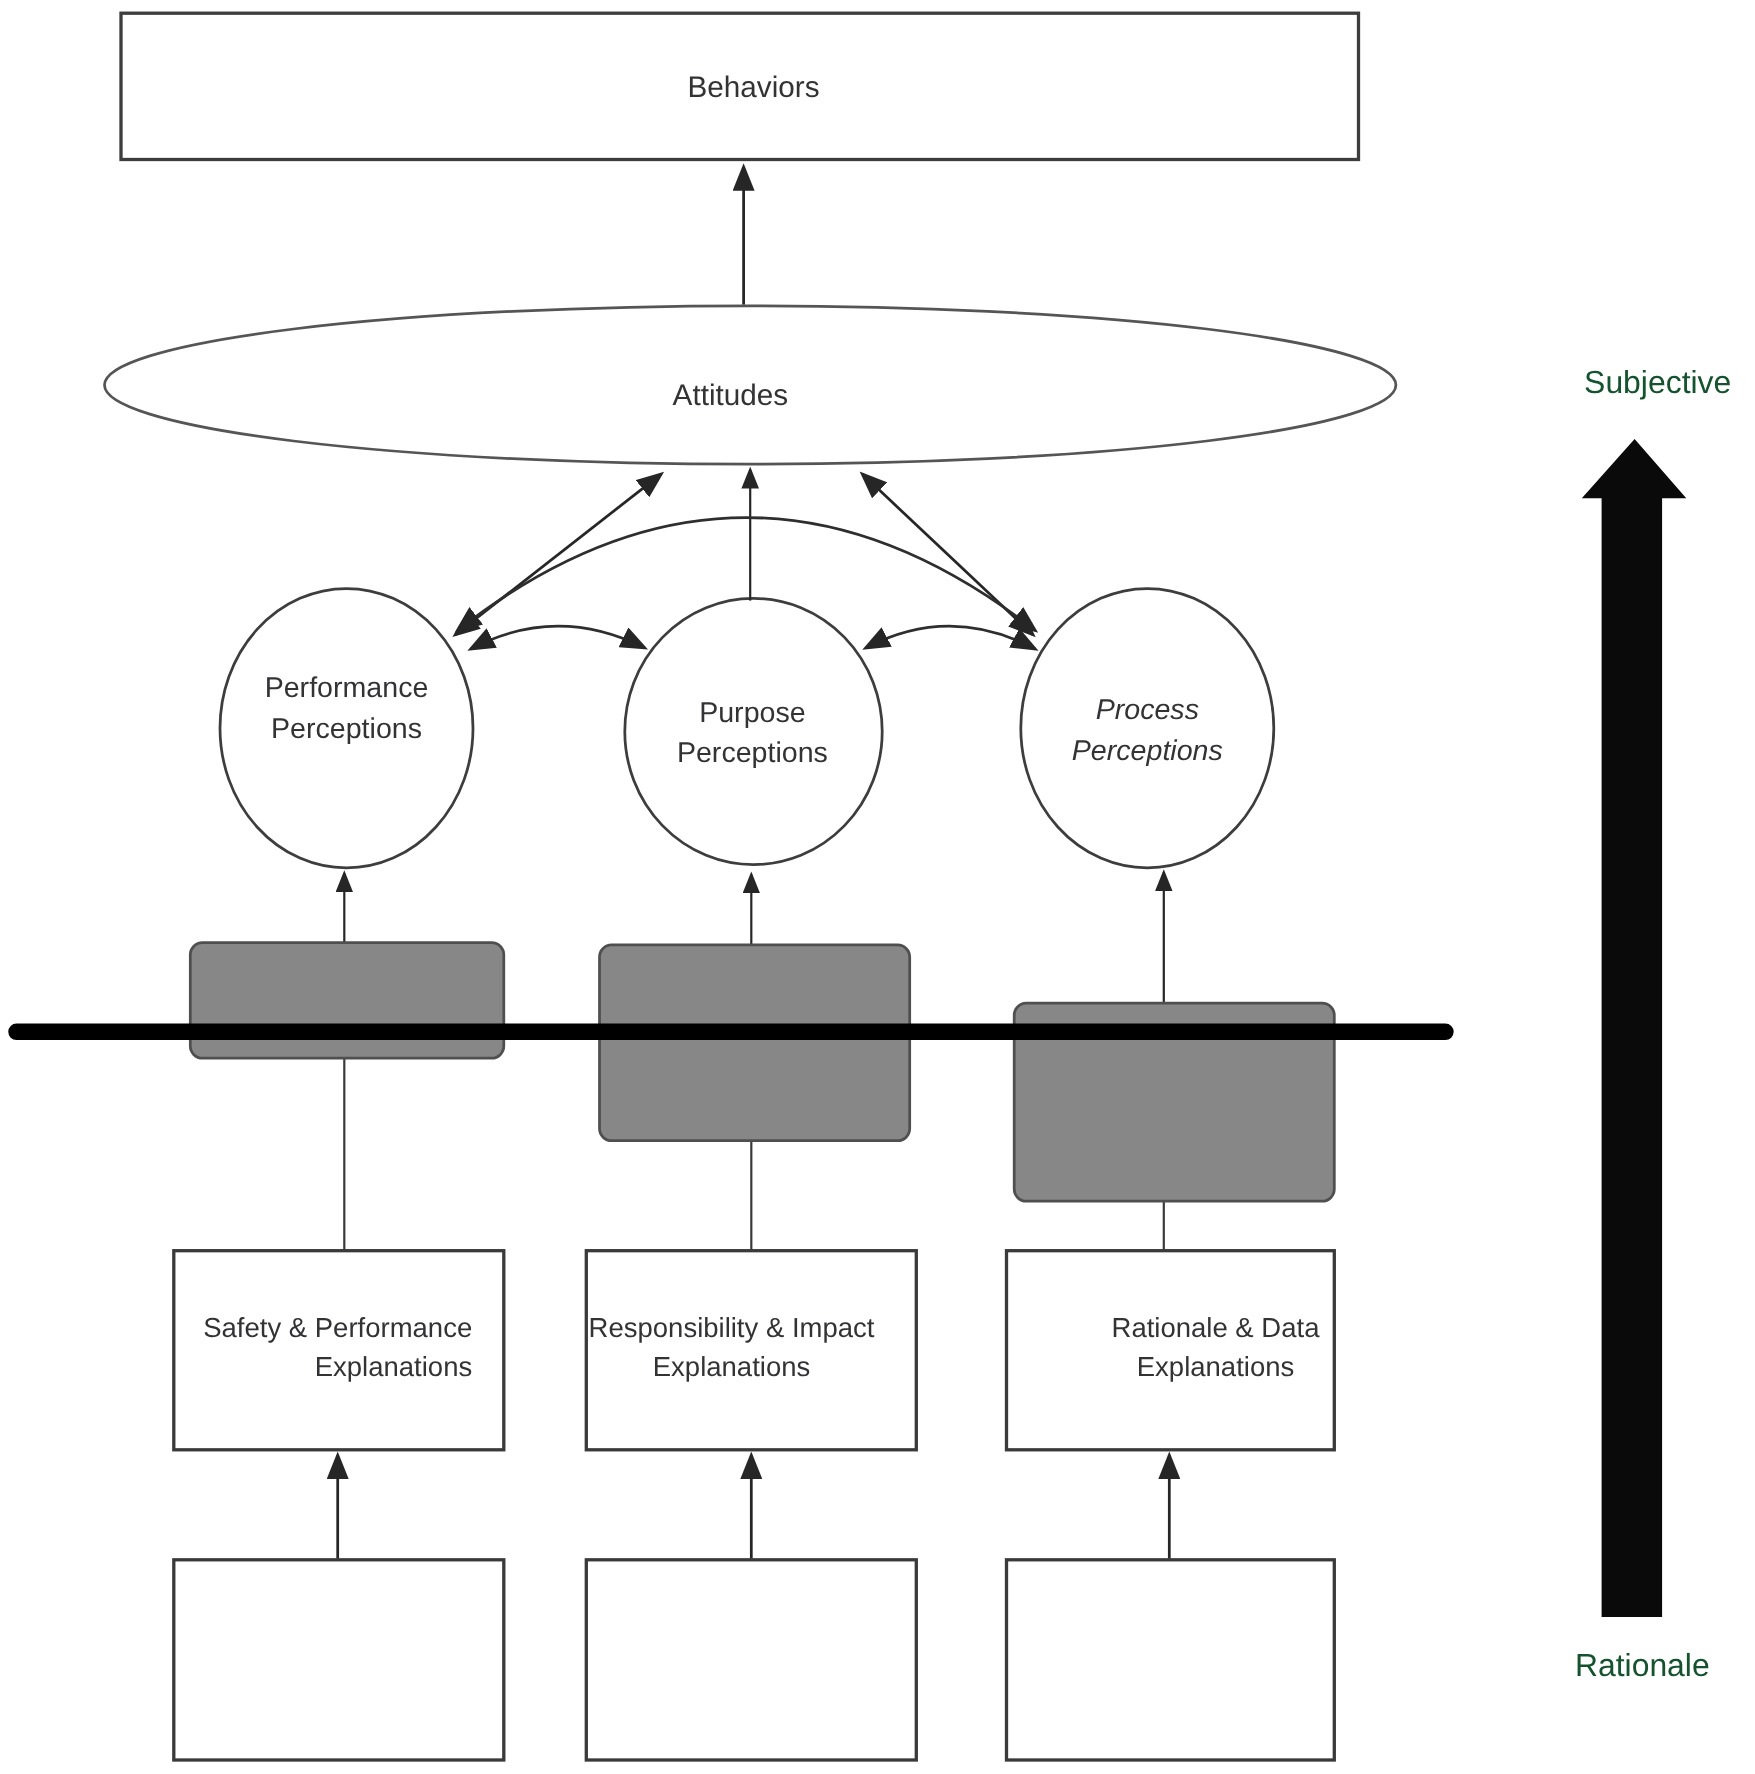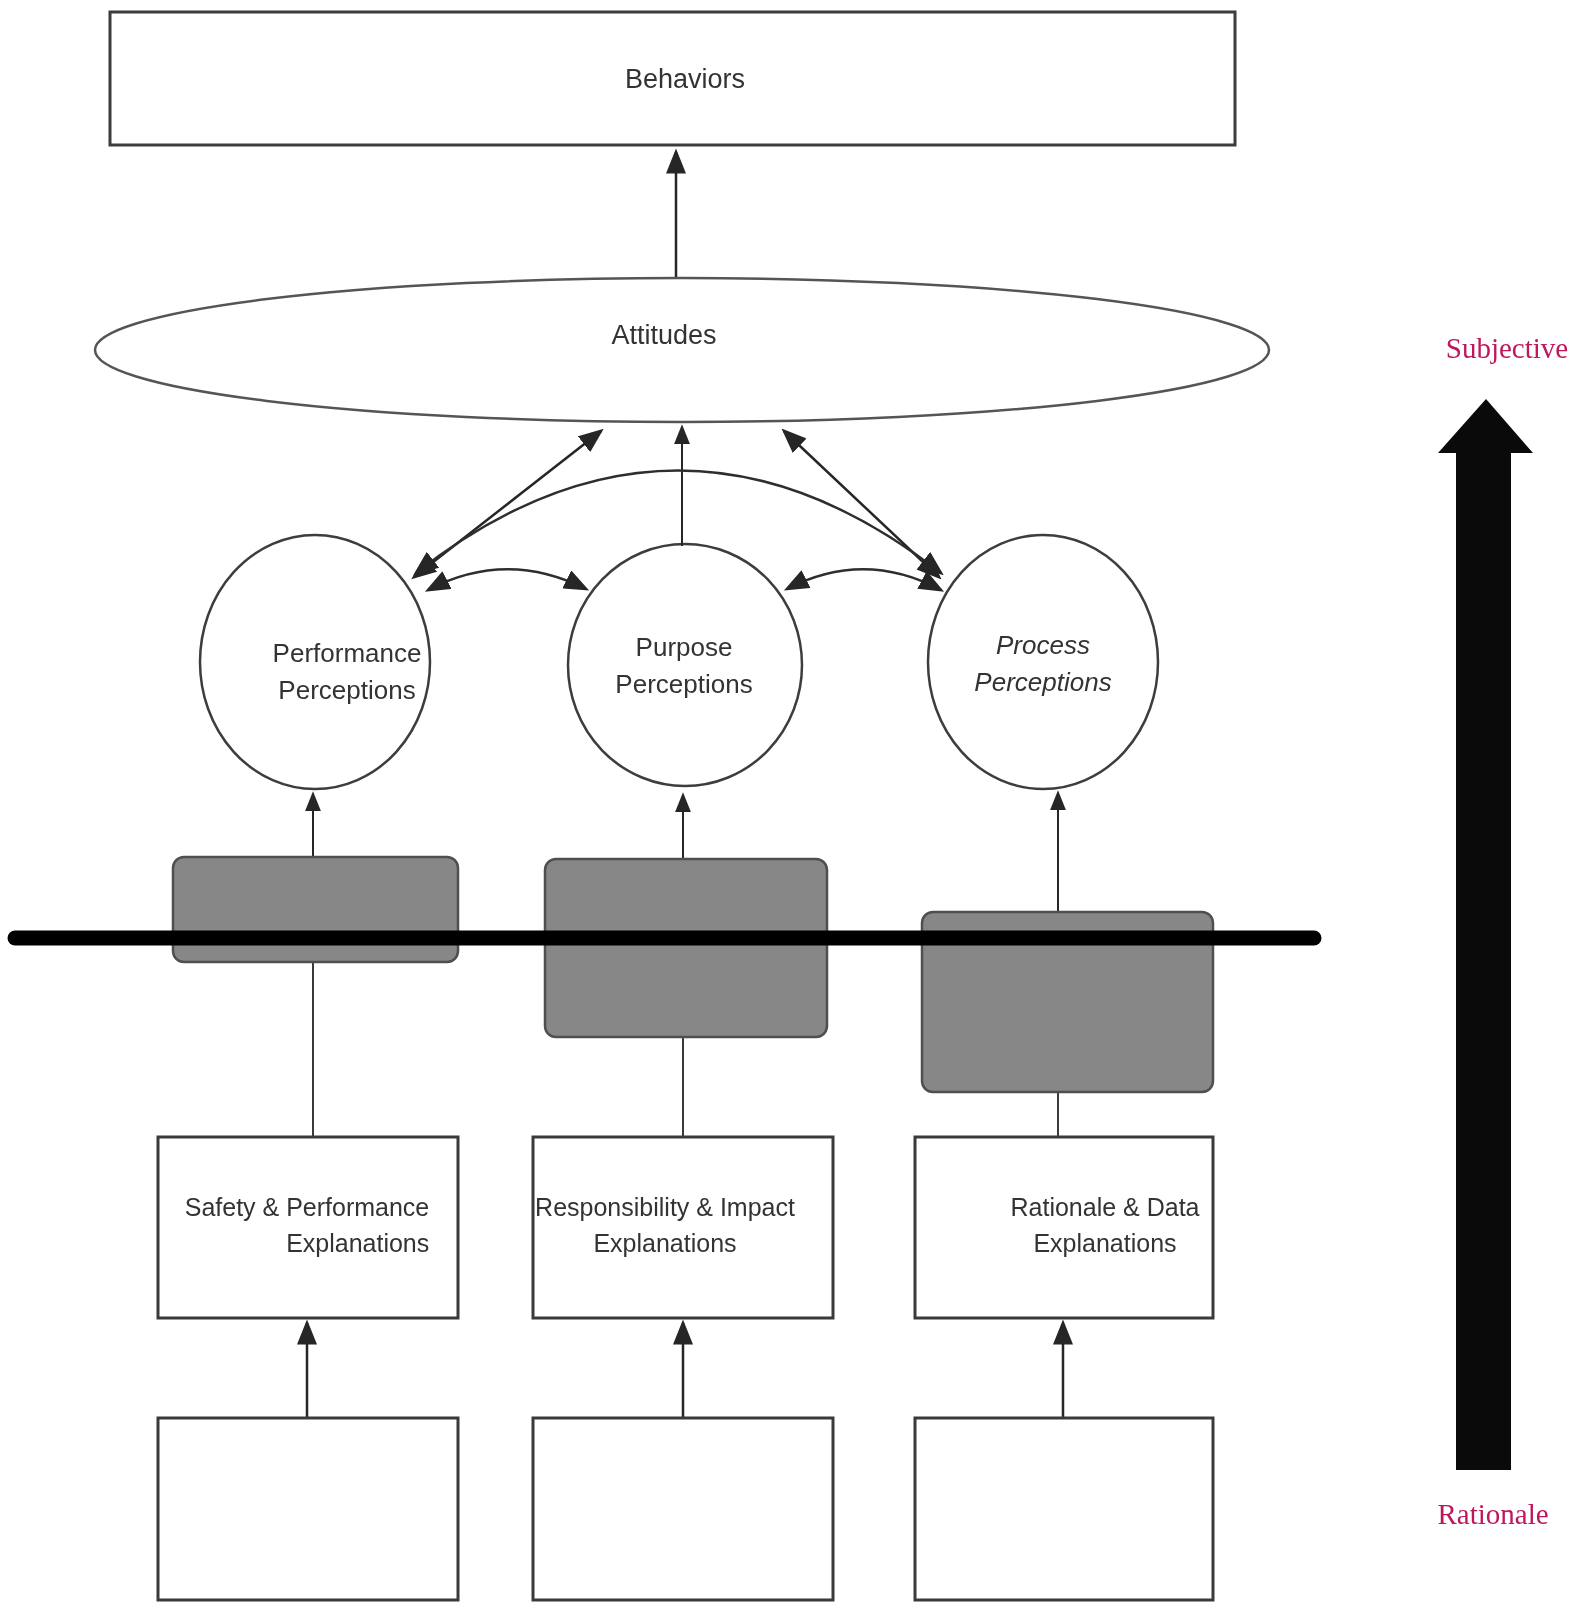--- a/index.html
+++ b/index.html
@@ -15,21 +15,21 @@
     position:absolute;
     transform:translate(-50%,-50%);
     text-align:center;
     color:#333336;
     white-space:nowrap;
     line-height:1.42;
   }
   .lbl-box{font-size:27px;}
   .lbl-circle{font-size:26px;line-height:37px;}
   .lbl-expl{font-size:25px;line-height:36px;}
-  .lbl-axis{font-size:29px;color:#be185d;font-family:Liberation Serif, serif;}
+  .lbl-axis{font-size:29px;color:#14532d;}
 </style>
 </head>
 <body>
 
 <div class="stage">
 
   <svg width="1595" height="1613" viewBox="0 0 1595 1613">
     <defs>
       <marker id="ah" markerWidth="10" markerHeight="8" refX="8.6" refY="4" orient="auto-start-reverse" markerUnits="strokeWidth">
         <path d="M0,0 L10,4 L0,8 Z" fill="#262626"></path>
@@ -78,23 +78,23 @@
 
     <rect x="158" y="1418" width="300" height="182" fill="#ffffff" stroke="#3a3a3a" stroke-width="3"></rect>
     <rect x="533" y="1418" width="300" height="182" fill="#ffffff" stroke="#3a3a3a" stroke-width="3"></rect>
     <rect x="915" y="1418" width="298" height="182" fill="#ffffff" stroke="#3a3a3a" stroke-width="3"></rect>
 
     <polygon points="1486,399 1533,453 1511,453 1511,1470 1456,1470 1456,453 1438,453" fill="#0a0a0a"></polygon>
   </svg>
 
   <div class="lbl lbl-box" style="left:685px;top:79px;">Behaviors</div>
 
-  <div class="lbl lbl-box" style="left:664px;top:335px;text-align:center;">Attitudes</div>
+  <div class="lbl lbl-box" style="left:664px;top:359px;text-align:center;">Attitudes</div>
 
-  <div class="lbl lbl-circle" style="left:315px;top:672px;margin-left:32px;">
+  <div class="lbl lbl-circle" style="left:315px;top:644px;">
     <div>Performance</div>
     <div>Perceptions</div>
   </div>
   <div class="lbl lbl-circle" style="left:684px;top:666px;">
     <div>Purpose</div>
     <div>Perceptions</div>
   </div>
   <div class="lbl lbl-circle" style="left:1043px;top:664px;font-style:italic;">
     <div>Process</div>
     <div>Perceptions</div>

